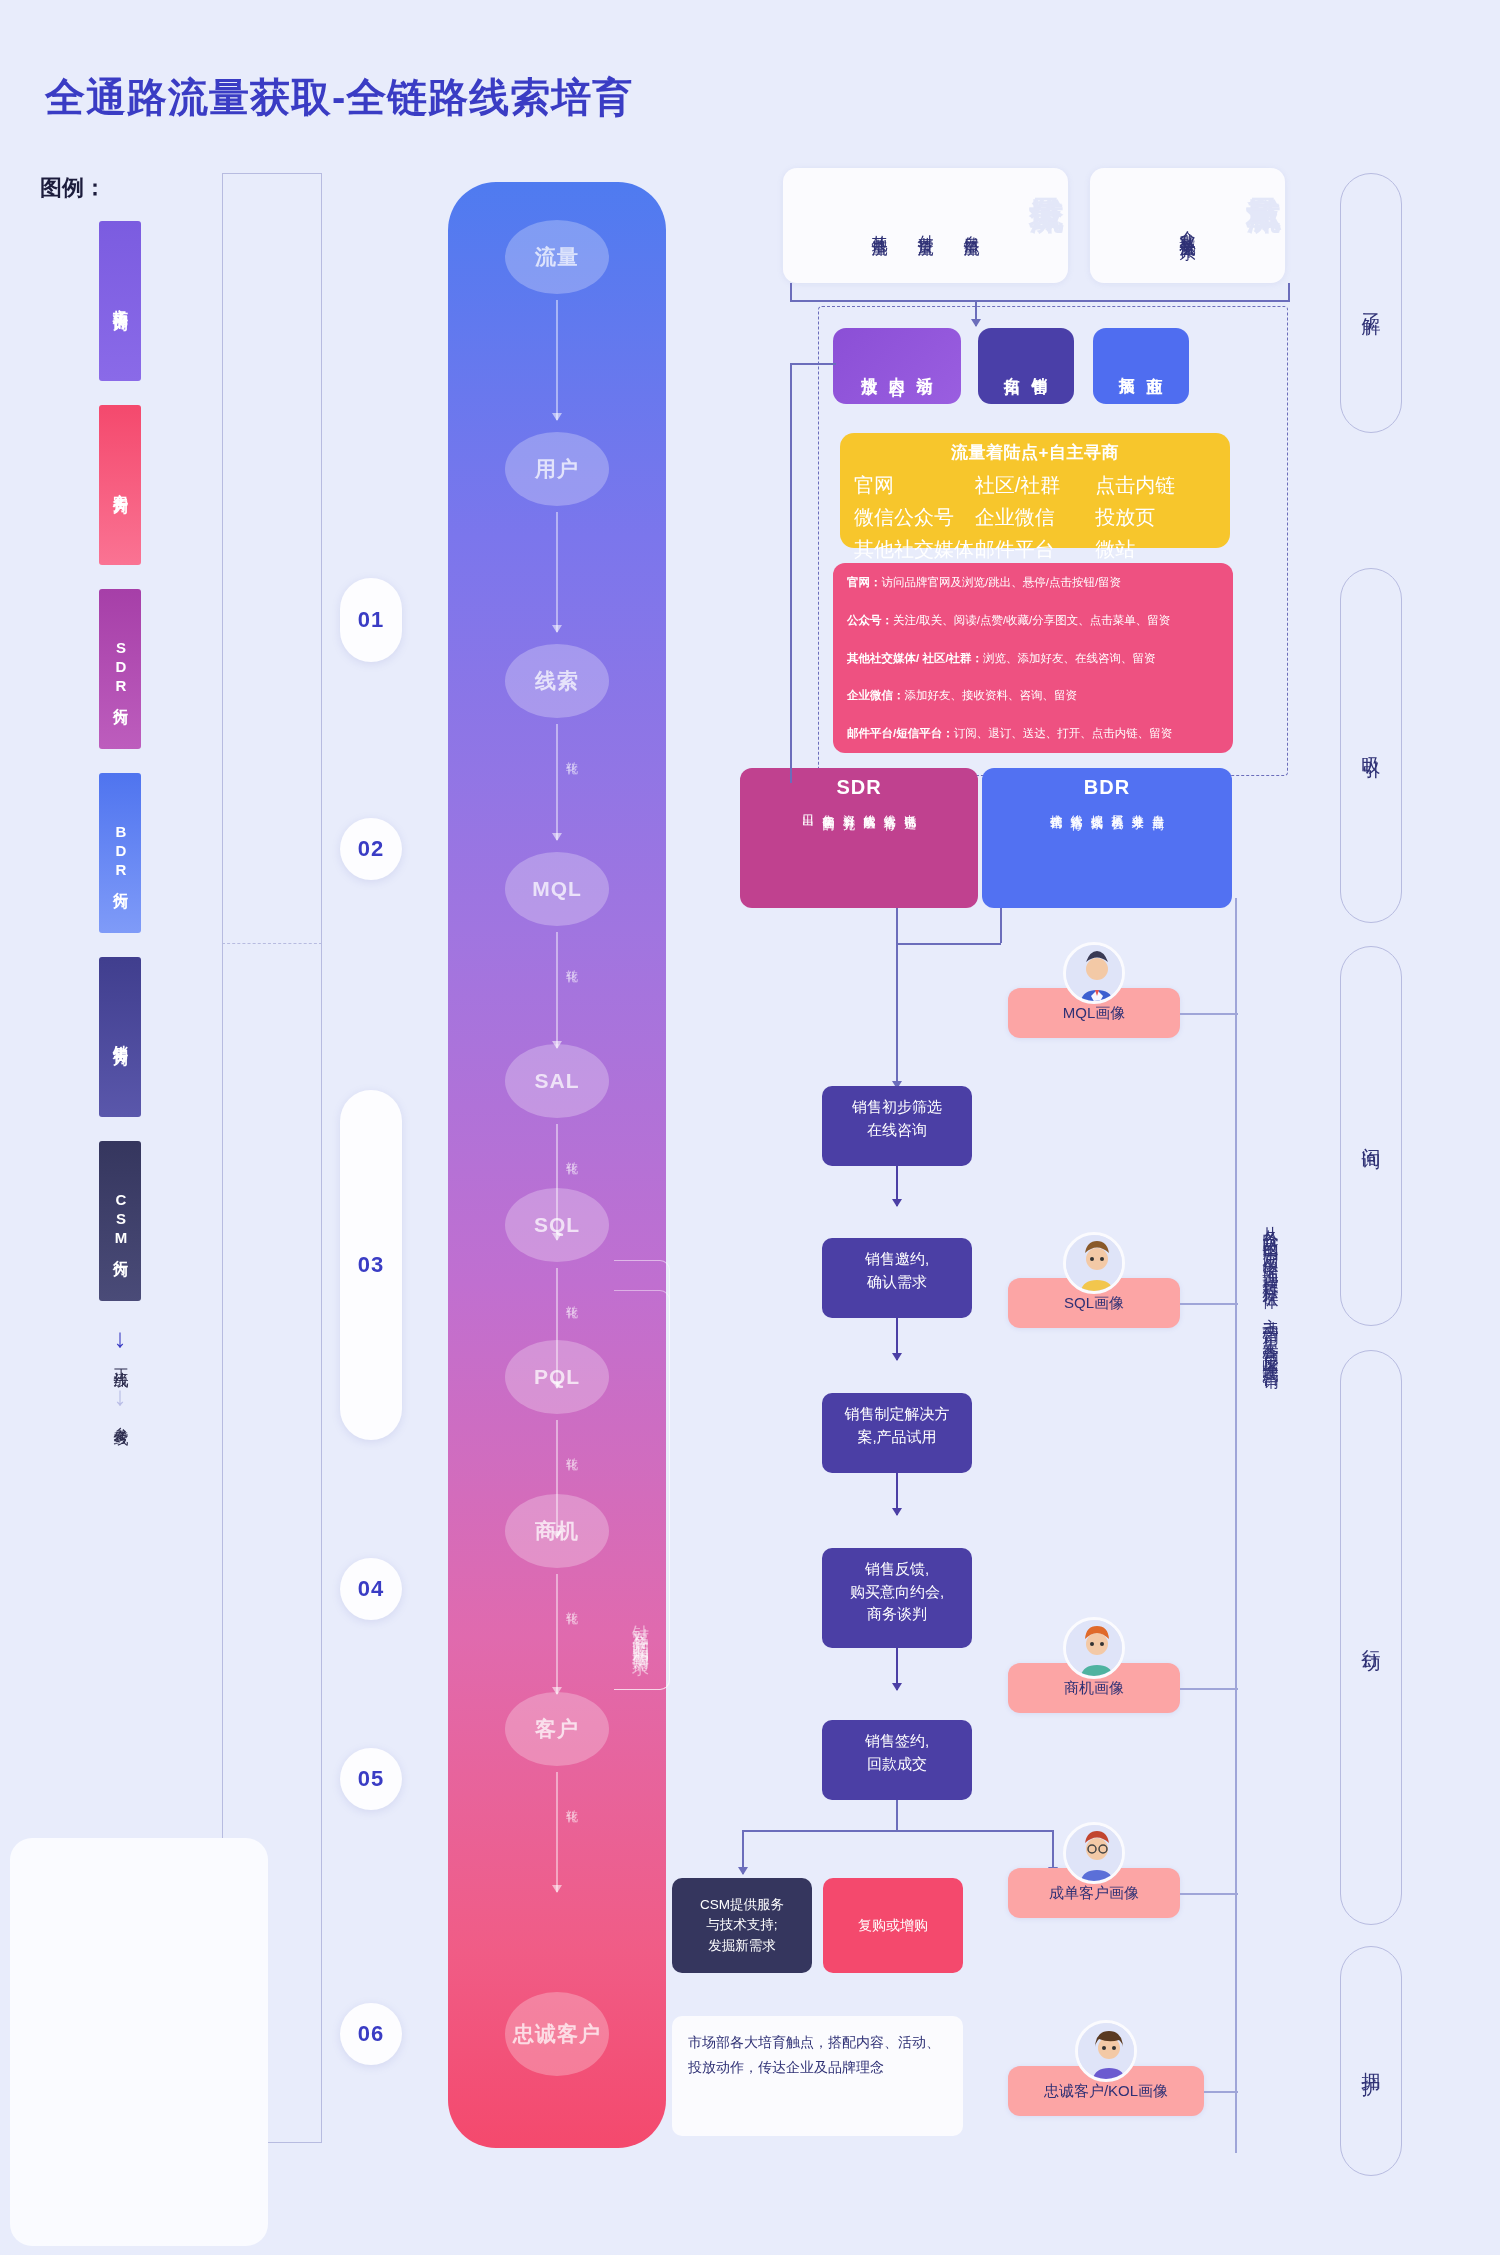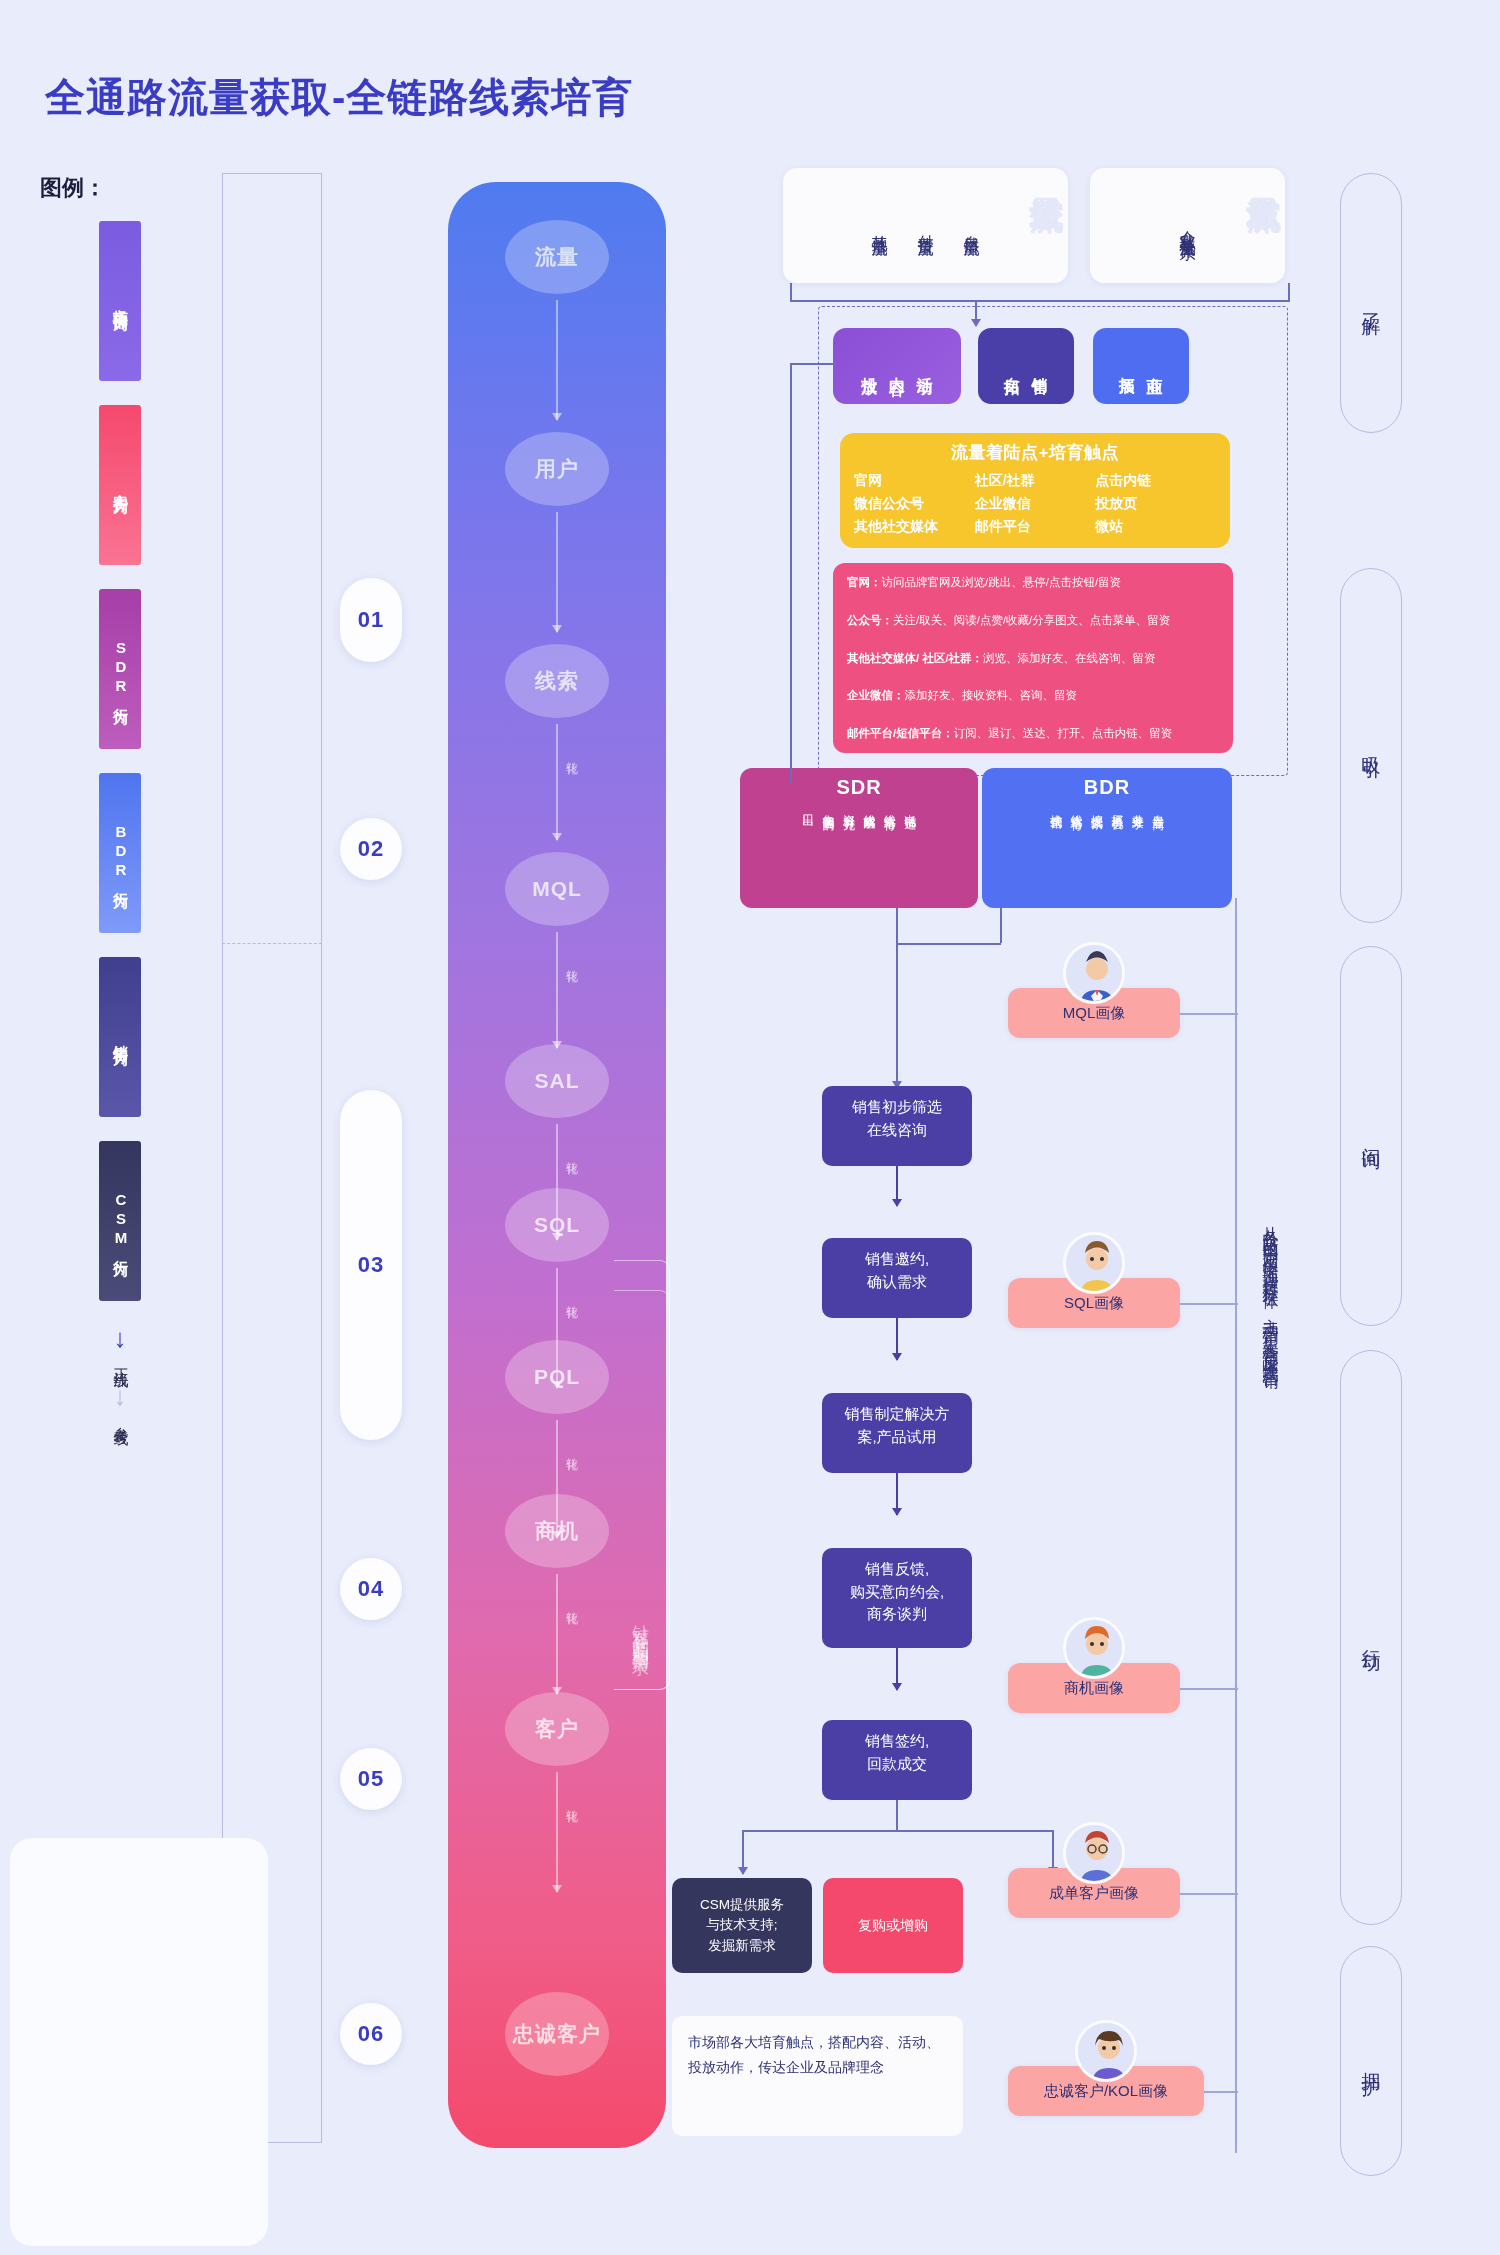--- a/index.html
+++ b/index.html
@@ -159,21 +159,21 @@
   #chan-sdr  { left:978px; top:290px; width:96px;  height:76px; background:#4a3fa8; }
   #chan-bdr  { left:1093px;top:290px; width:96px;  height:76px; background:#4f6df0; }
 
   
   #touchpoints {
     position:absolute; left:840px; top:395px; width:390px; height:115px;
     background:#f7c62c; border-radius:14px; color:#fff; padding:8px 14px 10px 14px;
   }
   #touchpoints-title { text-align:center; font-size:17px; font-weight:bold; letter-spacing:.5px; margin-bottom:6px; }
   #touchpoints-grid { display:grid; grid-template-columns:1fr 1fr 1fr; row-gap:2px; }
-  #touchpoints-grid div { font-size:14px; font-weight:bold; line-height:1.5; }
+  #touchpoints-grid div { font-size:20px; font-weight:normal; line-height:1.5; }
 
   
   #details {
     position:absolute; left:833px; top:525px; width:400px; height:190px;
     background:#ee5181; border-radius:12px; color:#fff;
     padding:12px 14px; display:flex; flex-direction:column; justify-content:space-between;
   }
   #details .row { font-size:11.5px; line-height:1.3; }
   #details .row b { font-weight:bold; }
 
@@ -373,21 +373,21 @@
   <div class="chan-chip" id="chan-sdr">
     <span>自拓</span>
     <span>销售</span>
   </div>
   <div class="chan-chip" id="chan-bdr">
     <span>拓展</span>
     <span>商业</span>
   </div>
 
   <div id="touchpoints">
-    <div id="touchpoints-title">流量着陆点+培育触点</div>
+    <div id="touchpoints-title">流量着陆点+自主寻商</div>
     <div id="touchpoints-grid">
       <div>官网</div>
       <div>社区/社群</div>
       <div>点击内链</div>
       <div>微信公众号</div>
       <div>企业微信</div>
       <div>投放页</div>
       <div>其他社交媒体</div>
       <div>邮件平台</div>
       <div>微站</div>

